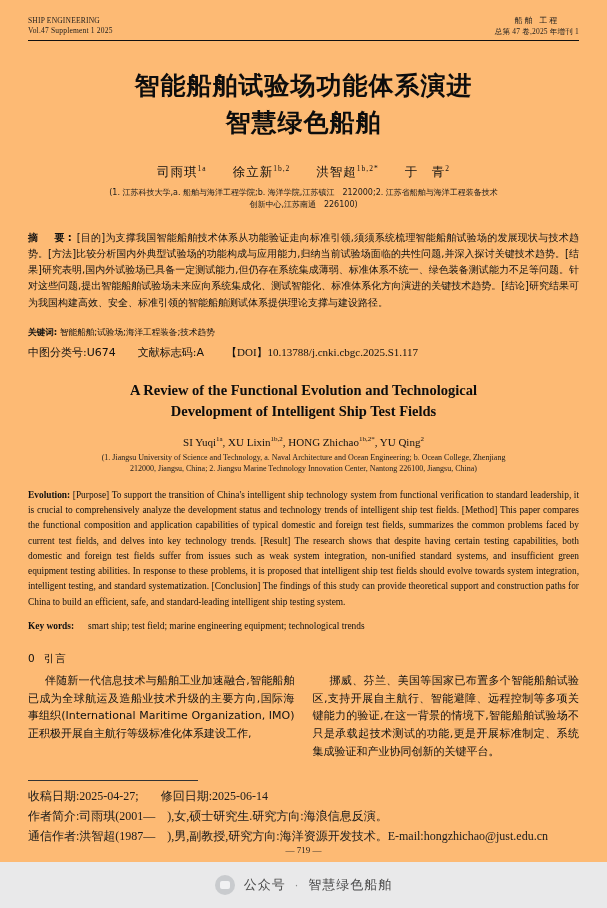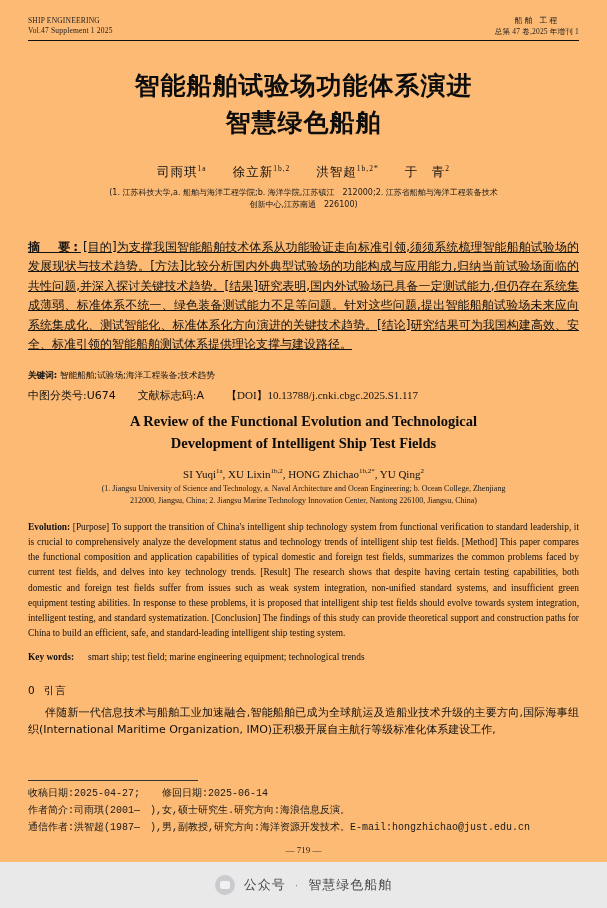--- a/index.html
+++ b/index.html
@@ -75,28 +75,27 @@
   .affil-cn {
     margin-top: 6px;
     text-align: center;
     font-family: "DejaVu Sans", sans-serif;
     font-size: 8px;
     line-height: 1.55;
     color: #1a1a1a;
   }
 
   .abstract-cn {
-    margin-top: 26px;
-    font-family: "DejaVu Sans", sans-serif;
-    font-size: 12px;
+    margin-top: 18px;
+    font-family: "DejaVu Sans", sans-serif;
+    font-size: 10px;
     line-height: 1.62;
     text-align: justify;
     color: #111;
     text-indent: 0;
-    text-decoration: underline;
   }
   .abstract-cn .lead {
     font-weight: bold;
     letter-spacing: 3px;
     margin-right: 2px;
   }
   .kw-cn {
     margin-top: 15px;
     font-family: "DejaVu Sans", sans-serif;
     font-size: 8.6px;
@@ -108,21 +107,21 @@
     margin-top: 5px;
     font-family: "DejaVu Sans", sans-serif;
     font-size: 11px;
     color: #111;
   }
   .clc .seg { margin-right: 22px; }
   .clc .doi-lab { font-family: "Liberation Serif", serif; }
 
   
   .title-en {
-    margin-top: 8px;
+    margin-top: 20px;
     text-align: center;
     font-family: "Liberation Serif", serif;
     font-weight: bold;
     font-size: 14.5px;
     line-height: 1.5;
     color: #0d0d0d;
   }
   .authors-en {
     margin-top: 12px;
     text-align: center;
@@ -189,22 +188,22 @@
     left: 28px;
     right: 28px;
     top: 780px;
   }
   .fn-rule {
     width: 170px;
     border-bottom: 0.9px solid #333;
     margin-bottom: 5px;
   }
   .footnote {
-    font-family: Liberation Mono, monospace;
-    font-size: 10px;
+    font-family: Liberation Serif, serif;
+    font-size: 12px;
     line-height: 1.68;
     color: #1a1a1a;
   }
   .footnote .gap { display: inline-block; width: 22px; }
 
   .pagenum {
     position: absolute;
     left: 0; right: 0;
     top: 845px;
     text-align: center;
@@ -320,20 +319,23 @@
     </div>
 
     <div class="sec-head">
       <span class="num">0</span><span>引言</span>
     </div>
 
     <div class="cols">
       <div class="col">
         <p>伴随新一代信息技术与船舶工业加速融合,智能船舶已成为全球航运及造船业技术升级的主要方向,国际海事组织(International Maritime Organization, IMO)正积极开展自主航行等级标准化体系建设工作,</p>
       </div>
+      <div class="col">
+        <p>挪威、芬兰、美国等国家已布置多个智能船舶试验区,支持开展自主航行、智能避障、远程控制等多项关键能力的验证,在这一背景的情境下,智能船舶试验场不只是承载起技术测试的功能,更是开展标准制定、系统集成验证和产业协同创新的关键平台。</p>
+      </div>
     </div>
 
   </div>
 
   <div class="footnote-wrap">
     <div class="fn-rule"></div>
     <div class="footnote">
       <div>
         <span>收稿日期:</span><span>2025-04-27;</span><span class="gap"></span><span>修回日期:</span><span>2025-06-14</span>
       </div>

